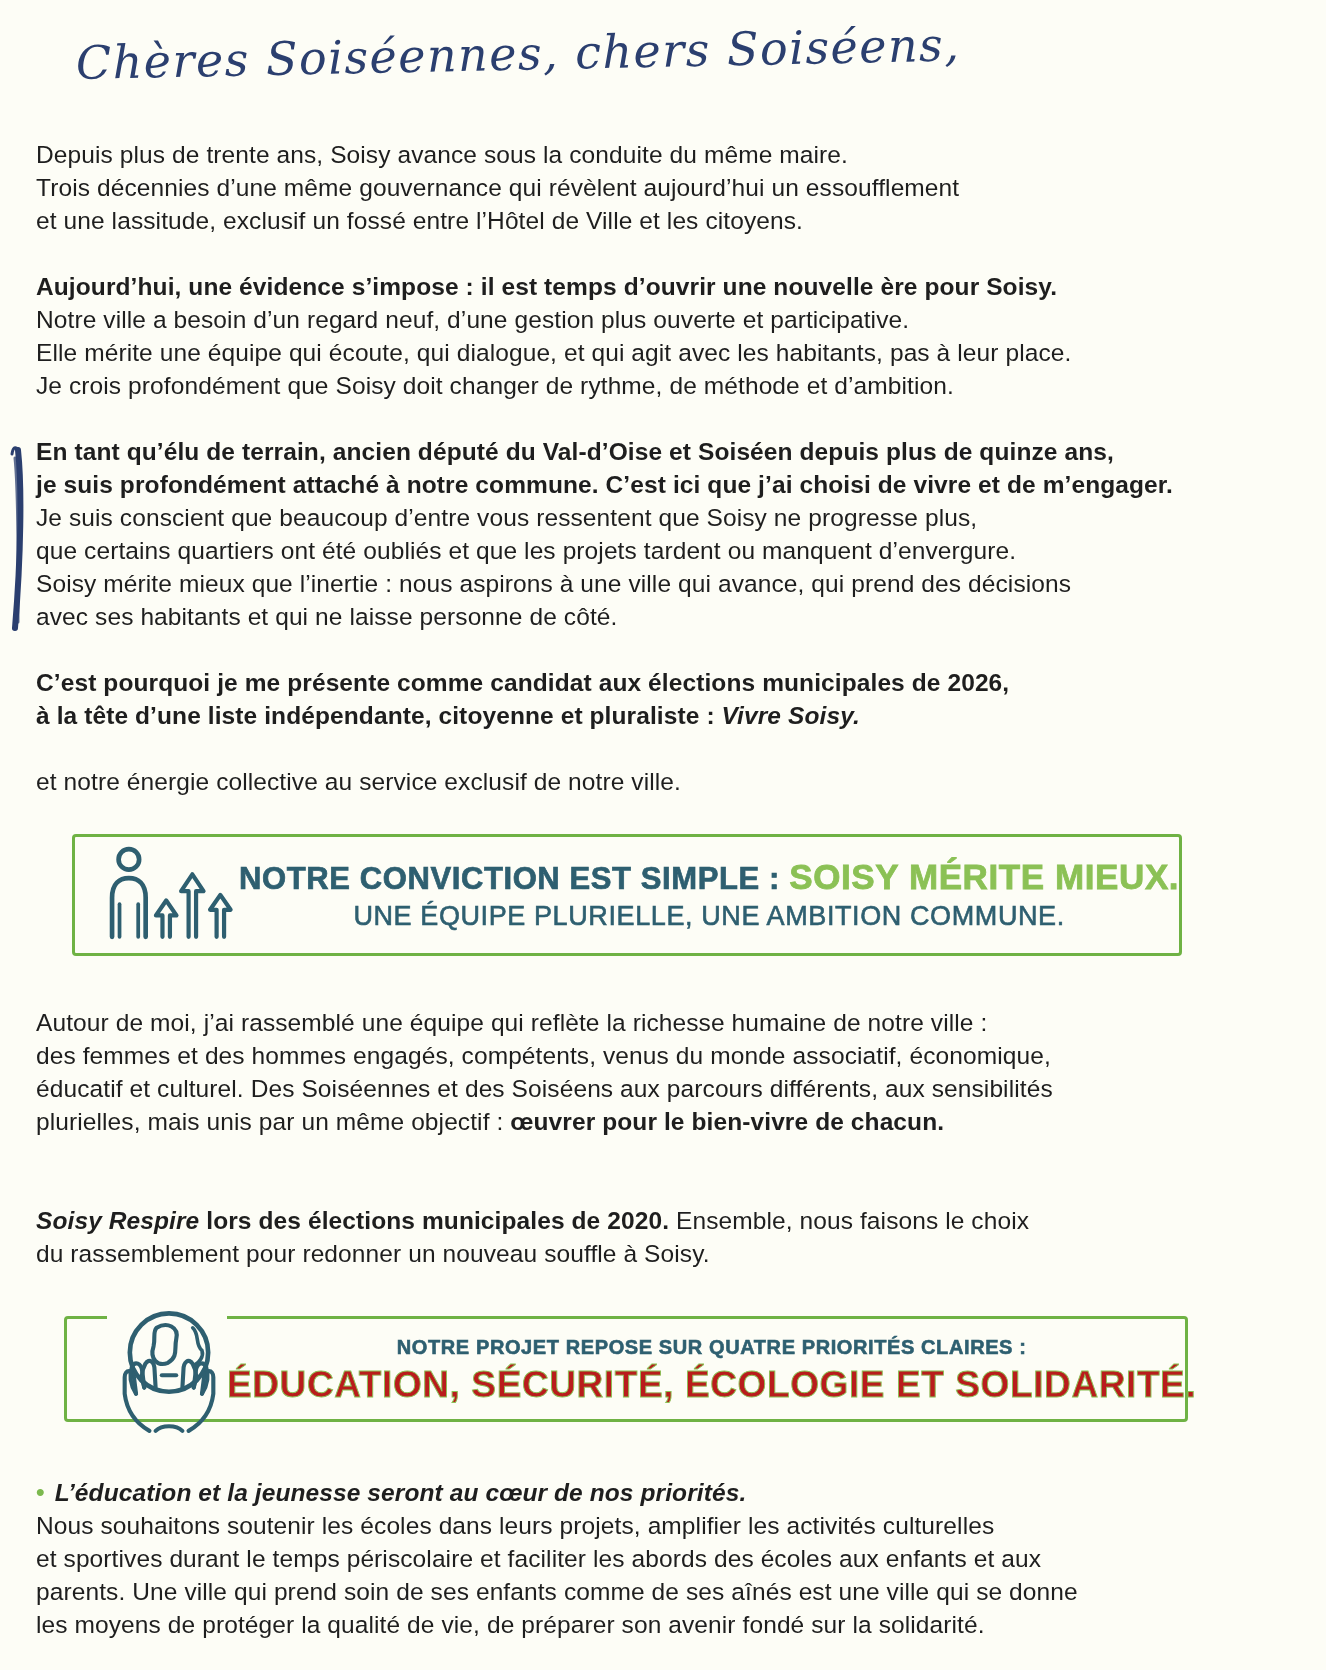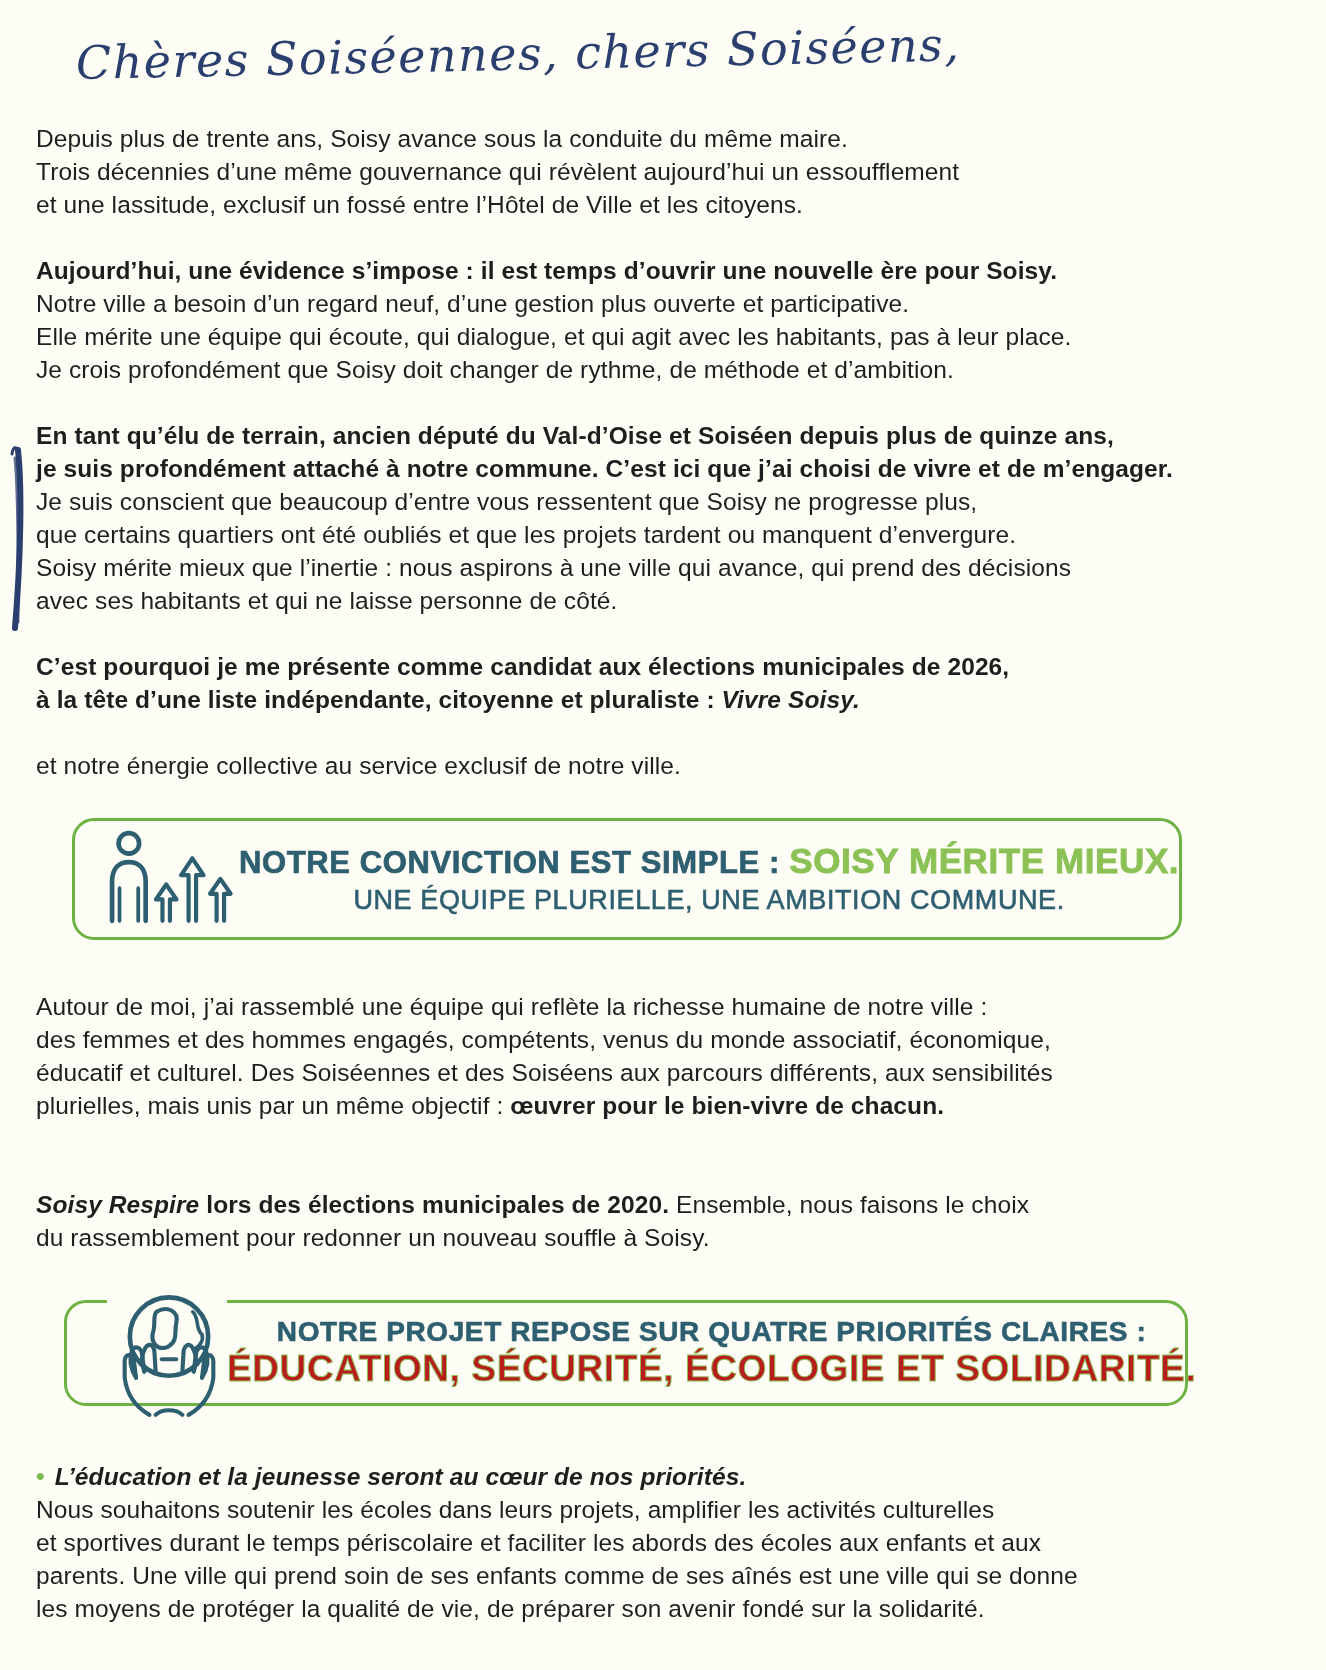--- a/index.html
+++ b/index.html
@@ -23,33 +23,33 @@
     transform-origin:left center;
     white-space:nowrap;
   }
   .content{
     padding:0 40px 0 36px;
     font-size:24.5px;
     line-height:33px;
     letter-spacing:0.1px;
   }
   p.para{margin:33px 0 0 0;}
-  p.para.first{margin-top:28px;}
+  p.para.first{margin-top:44px;}
   .b{font-weight:700;}
   .bi{font-weight:700;font-style:italic;}
   .bullet{color:#7cb94e;font-weight:700;margin-right:10px;}
 
   .brush{
     position:absolute;left:5px;top:444px;
     width:24px;height:190px;
   }
 
   .callout{
     border:3.5px solid #6fb244;
-    border-radius:22px;
+    border-radius:4px;
     background:#fdfdf6;
     display:flex;
     align-items:center;
     position:relative;
   }
   .callout-1{
     margin:36px 0 0 36px;
     width:1104px;
     height:116px;
   }
@@ -101,21 +101,21 @@
   }
   .callout-2 .callout-text{
     flex:1 1 auto;
     text-align:center;
     padding-left:160px;
     padding-right:20px;
     z-index:3;
   }
   .callout-2 .co2-line1{
     color:#2e5f70;
-    font-size:28px;line-height:33px;
+    font-size:20px;line-height:33px;
     font-weight:700;letter-spacing:0.6px;
     -webkit-text-stroke:0.6px #2e5f70;
     white-space:nowrap;
   }
   .callout-2 .co2-line2{
     color:#b91c1c;
     font-size:37px;line-height:42px;
     font-weight:700;letter-spacing:0.6px;
     -webkit-text-stroke:0.9px #8bc155;
     white-space:nowrap;

